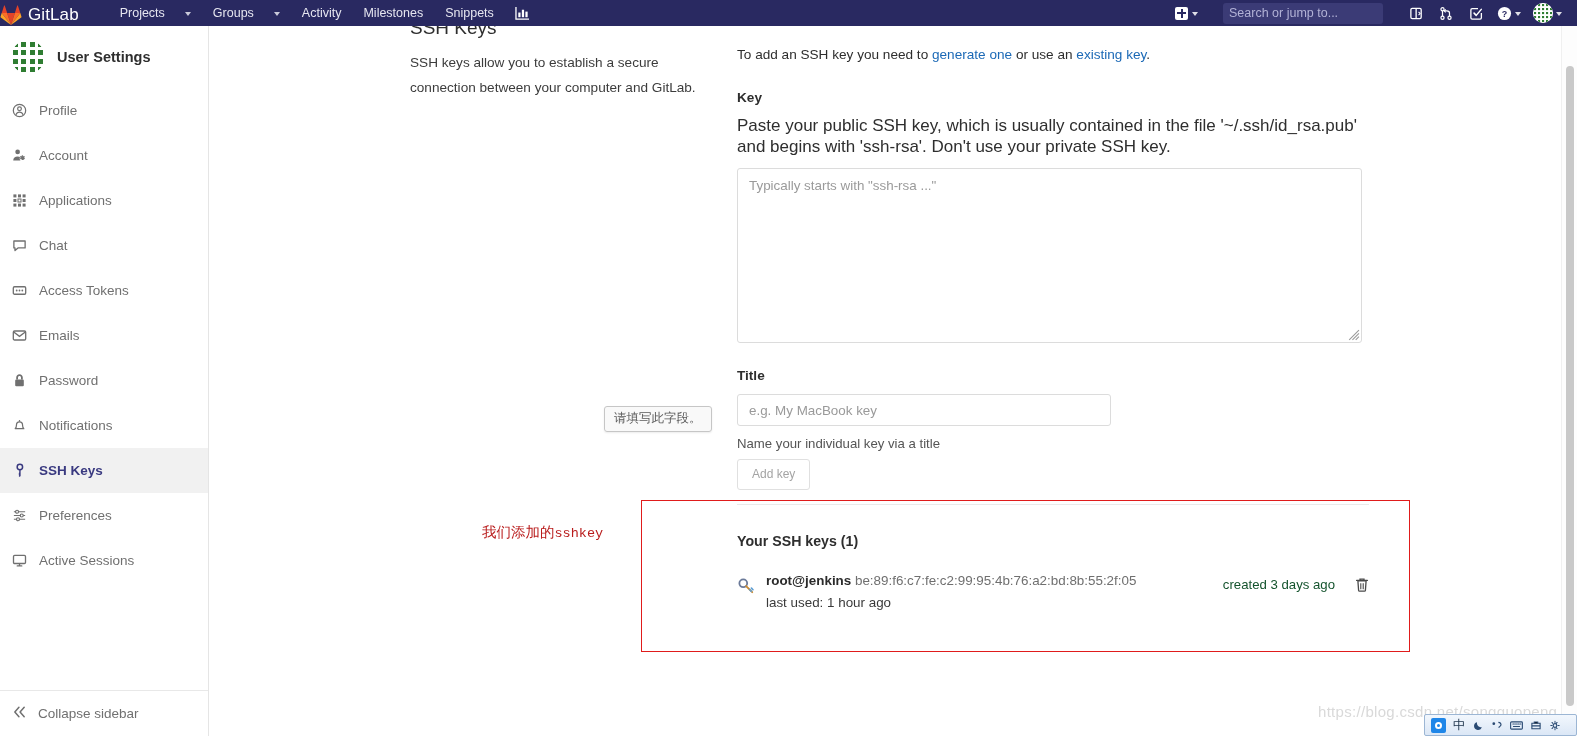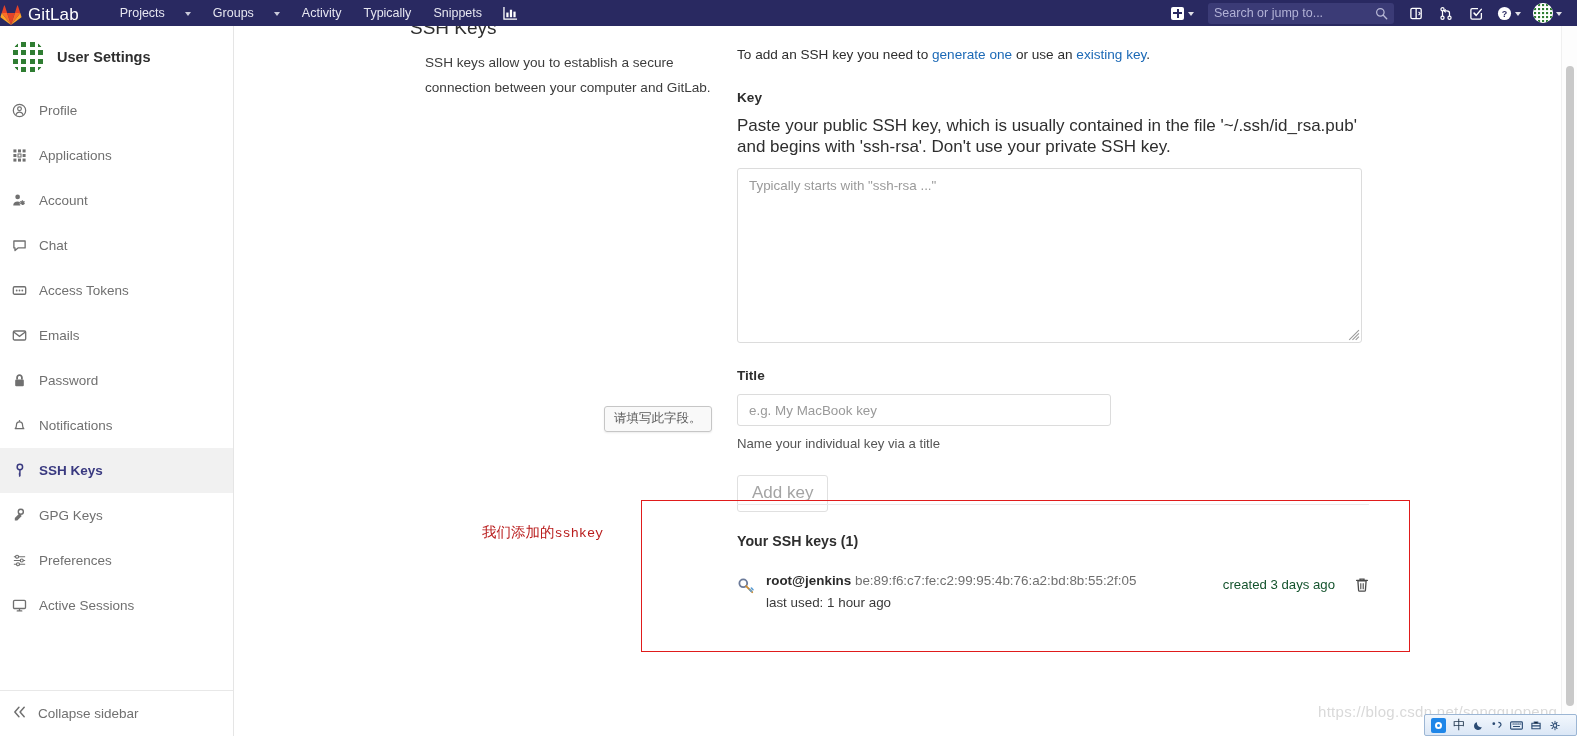--- a/index.html
+++ b/index.html
@@ -46,22 +46,22 @@
   .plus-box {
     display:flex; align-items:center; gap:4px; color:#fff;
     padding: 0 7px; height: 26px; cursor: pointer;
   }
   .plus-sq { width: 13px; height: 13px; background:#fff; border-radius:2px; position:relative; }
   .plus-sq:before, .plus-sq:after{content:"";position:absolute;background:#292961;}
   .plus-sq:before{left:5.5px;top:2px;width:2px;height:9px;}
   .plus-sq:after{top:5.5px;left:2px;height:2px;width:9px;}
 
   .searchbox {
-    width: 186px; height: 21px; background: #3b3b76;
-    border-radius: 3px; margin: 0 7px;
+    width: 160px; height: 21px; background: #3b3b76;
+    border-radius: 3px; margin: 0 18px;
     display: flex; align-items: center; padding: 0 6px;
     cursor: text;
   }
   .searchbox input {
     flex: 1; background: transparent; border: 0; outline: none;
     color: #b9b9dd; font-size: 12.5px; font-family: inherit;
     padding: 0;
   }
   .searchbox input::placeholder { color: #b2b2d6; }
   .search-mag { width: 13px; height: 13px; opacity: .85; }
@@ -74,21 +74,21 @@
   .help-box { display:flex;align-items:center;gap:3px;padding:0 6px;height:26px;cursor:pointer;color:#fff;}
   .avatar-box { display:flex;align-items:center;gap:3px;padding:0 7px 0 6px;height:26px;cursor:pointer;color:#fff;}
   .avatar-circ {
     width: 20px; height: 20px; border-radius: 50%;
     background: #fff; overflow: hidden; display:block;
   }
 
   
   .sidebar {
     position: absolute; top: 26px; left: 0;
-    width: 234px; height: 710px;
+    width: 209px; height: 710px;
     background: #fff;
     border-right: 1px solid #e5e5e5;
     z-index: 30;
   }
   .side-head {
     display: flex; align-items: center; gap: 12px;
     padding: 14px 0 14px 11px; height: 62px;
   }
   .side-head-avatar {
     width: 34px; height: 34px; border-radius: 50%;
@@ -125,21 +125,21 @@
 
   
   .content {
     position: absolute; top: 26px; left: 209px;
     width: 1360px; height: 710px;
     background: #fff; overflow: hidden;
   }
   .page-h { font-size: 19px; color: #2e2e2e; margin: 0; font-weight: 400; line-height: 22px;
             position:absolute; top:-9px; left:201px;}
   .col-left-desc {
-    position: absolute; left: 216px; top: 24px; width: 305px;
+    position: absolute; left: 201px; top: 24px; width: 305px;
     font-size: 13.6px; color: #3c3c3c; line-height: 25px;
   }
 
   .col-right { position: absolute; left: 528px; top: 0; width: 640px; }
 
   .intro { font-size: 13.6px; color: #2e2e2e; line-height: 20px; margin: 0; padding-top: 19px;}
   .intro a { color: #1b69b6; text-decoration: none; }
 
   .field-label {
     font-size: 13.6px; color: #2e2e2e; font-weight: 700;
@@ -179,23 +179,23 @@
     background: rgba(247,247,247,0.72);
     border: 1px solid #c6c6c6;
     border-radius: 3px;
     padding: 3px 9px 4px;
     font-size: 12.5px; color: #5a5a5a;
     box-shadow: 0 1px 2px rgba(0,0,0,.08);
     z-index: 18; white-space: nowrap;
   }
 
   .add-key-btn {
-    margin-top: 24px;
+    margin-top: 8px;
     padding: 7px 14px 8px;
-    font-size: 17px; color: #a4a4a4;
+    font-size: 12px; color: #a4a4a4;
     background: #fff; border: 1px solid #e0e0e0;
     border-radius: 3px; cursor: default;
     font-family: "Liberation Sans", sans-serif;
   }
 
   
   .red-box {
     position: absolute; left: 432px; top: 474px;
     width: 769px; height: 152px;
     border: 1.6px solid #e01b1b;
@@ -280,21 +280,21 @@
       <i class="caret"></i>
     </div>
     <div class="nav-item">
       <span>Groups</span>
       <i class="caret"></i>
     </div>
     <div class="nav-item">
       <span>Activity</span>
     </div>
     <div class="nav-item">
-      <span>Typically</span>
+      <span>Milestones</span>
     </div>
     <div class="nav-item">
       <span>Snippets</span>
     </div>
     <div class="nav-chart-icon">
       <svg width="15" height="14" viewBox="0 0 16 15">
         <path d="M1 1v13h14" stroke="#fff" stroke-width="1.4" fill="none"></path>
         <rect x="3.5" y="7" width="2.4" height="5" fill="#fff"></rect>
         <rect x="7.3" y="4" width="2.4" height="8" fill="#fff"></rect>
         <rect x="11.1" y="6" width="2.4" height="6" fill="#fff"></rect>
@@ -414,48 +414,48 @@
             <circle cx="8" cy="6.2" r="2"></circle>
           <path d="M4.2 12.6c.7-1.9 2-2.8 3.8-2.8s3.1.9 3.8 2.8"></path>
         </svg>
       </span>
       <span>Profile</span>
     </a>
 
     <a class="side-item">
       <span class="si-ico">
         <svg width="15" height="15" viewBox="0 0 16 16" fill="currentColor">
+          <circle cx="6" cy="4.2" r="2.5"></circle>
+          <path d="M1.3 13.4c0-2.6 2-4.3 4.7-4.3 1 0 1.9.2 2.6.6-.3.5-.4 1-.4 1.6 0 .8.3 1.5.8 2.1z"></path>
+          <circle cx="11.6" cy="11.3" r="1.5"></circle>
+          <path d="M11.6 7.8l.5 1 1.1-.2.5.9-.8.8.8.8-.5.9-1.1-.2-.5 1h-1l-.5-1-1.1.2-.5-.9.8-.8-.8-.8.5-.9 1.1.2.5-1z" opacity=".95"></path>
+        </svg>
+      </span>
+      <span>Account</span>
+    </a>
+
+    <a class="side-item">
+      <span class="si-ico">
+        <svg width="15" height="15" viewBox="0 0 16 16" fill="currentColor">
           <rect x="1.5" y="1.5" width="3.2" height="3.2"></rect>
             <rect x="6.4" y="1.5" width="3.2" height="3.2"></rect>
           <rect x="11.3" y="1.5" width="3.2" height="3.2"></rect>
           <rect x="1.5" y="6.4" width="3.2" height="3.2"></rect>
           <rect x="6.4" y="6.4" width="3.2" height="3.2" fill="none" stroke="currentColor" stroke-width="1.1"></rect>
           <rect x="11.3" y="6.4" width="3.2" height="3.2"></rect>
           <rect x="1.5" y="11.3" width="3.2" height="3.2"></rect>
             <rect x="6.4" y="11.3" width="3.2" height="3.2"></rect>
           <rect x="11.3" y="11.3" width="3.2" height="3.2"></rect>
         </svg>
       </span>
       <span>Applications</span>
     </a>
 
     <a class="side-item">
       <span class="si-ico">
-        <svg width="15" height="15" viewBox="0 0 16 16" fill="currentColor">
-          <circle cx="6" cy="4.2" r="2.5"></circle>
-          <path d="M1.3 13.4c0-2.6 2-4.3 4.7-4.3 1 0 1.9.2 2.6.6-.3.5-.4 1-.4 1.6 0 .8.3 1.5.8 2.1z"></path>
-          <circle cx="11.6" cy="11.3" r="1.5"></circle>
-          <path d="M11.6 7.8l.5 1 1.1-.2.5.9-.8.8.8.8-.5.9-1.1-.2-.5 1h-1l-.5-1-1.1.2-.5-.9.8-.8-.8-.8.5-.9 1.1.2.5-1z" opacity=".95"></path>
-        </svg>
-      </span>
-      <span>Account</span>
-    </a>
-
-    <a class="side-item">
-      <span class="si-ico">
         <svg width="15" height="15" viewBox="0 0 16 16" fill="none" stroke="currentColor" stroke-width="1.4">
           <path d="M2 3.2h12v7.4H6.4L3.2 13.4v-2.8H2z" stroke-linejoin="round"></path>
         </svg>
       </span>
       <span>Chat</span>
     </a>
 
     <a class="side-item">
       <span class="si-ico">
         <svg width="15" height="15" viewBox="0 0 16 16">
@@ -501,29 +501,20 @@
     <a class="side-item active">
       <span class="si-ico">
         <svg width="15" height="15" viewBox="0 0 16 16" fill="currentColor">
           <circle cx="8.4" cy="4.2" r="2.9" fill="none" stroke="currentColor" stroke-width="1.6"></circle>
           <path d="M7.7 6.9h1.5v6.9l-1 1.2-1.1-1.1 .6-.7-.7-.8.7-.8-.7-.8.7-.8z"></path>
         </svg>
       </span>
       <span>SSH Keys</span>
     </a>
 
-    <a class="side-item">
-      <span class="si-ico">
-        <svg width="15" height="15" viewBox="0 0 16 16" fill="currentColor">
-          <circle cx="9.4" cy="4" r="2.7" fill="none" stroke="currentColor" stroke-width="1.5"></circle>
-          <path d="M7.8 5.8 3 10.6v2.8h2.6l4.8-4.9z"></path>
-        </svg>
-      </span>
-      <span>GPG Keys</span>
-    </a>
 
     <a class="side-item">
       <span class="si-ico">
         <svg width="15" height="15" viewBox="0 0 16 16" stroke="currentColor" stroke-width="1.3" fill="none">
           <path d="M2 4h12M2 8h12M2 12h12"></path>
           <circle cx="5.4" cy="4" r="1.6" fill="#fff"></circle>
           <circle cx="10.4" cy="8" r="1.6" fill="#fff"></circle>
           <circle cx="6.4" cy="12" r="1.6" fill="#fff"></circle>
         </svg>
       </span>

